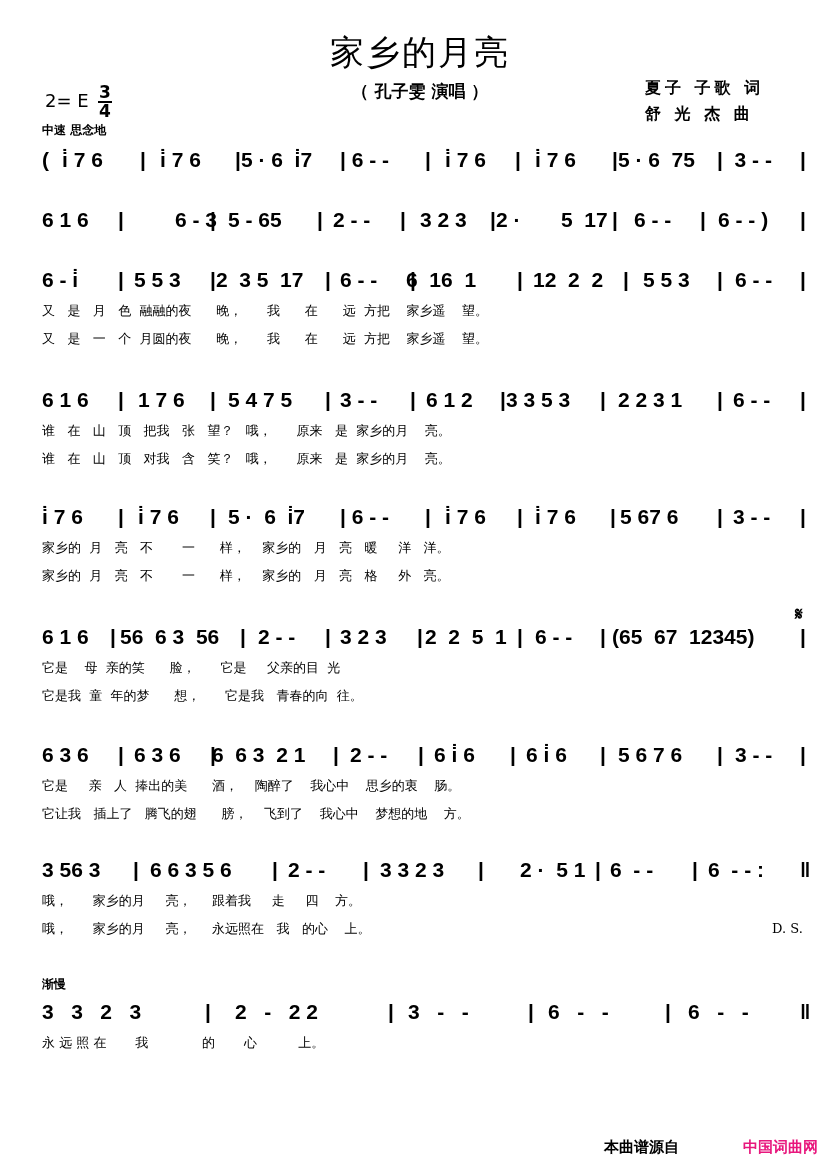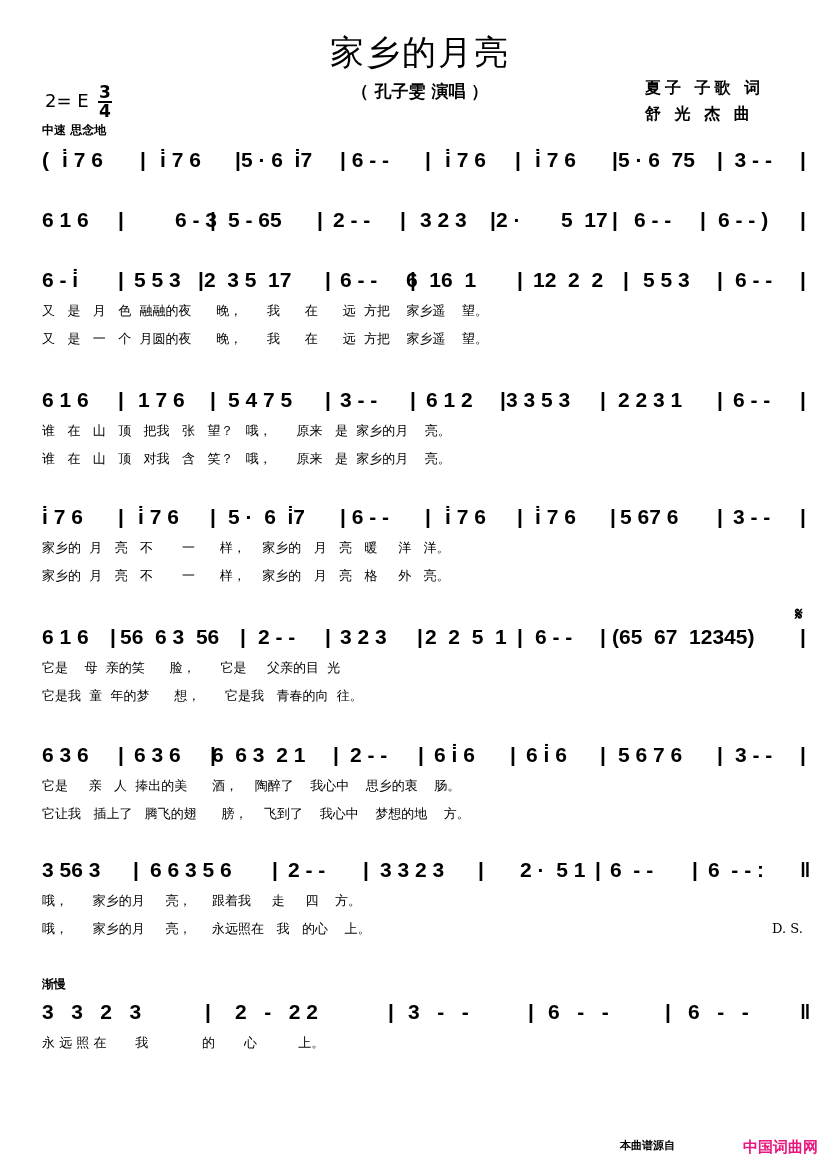--- a/index.html
+++ b/index.html
@@ -9,21 +9,21 @@
   .title { left:0; width:840px; top:30px; text-align:center; font-size:34px; font-weight:normal; letter-spacing:2px; }
   .singer { left:0; width:840px; top:80px; text-align:center; font-size:17px; font-weight:bold; }
   .credits { left:645px; font-size:16px; font-weight:bold; letter-spacing:4px; }
   .key { left:45px; top:90px; font-size:18px; }
   .frac { position:absolute; left:98px; top:84px; font-size:17px; font-weight:bold; text-align:center; width:14px; line-height:17px; }
   .frac .bar { border-top:2px solid #000; }
   .tempo { font-size:12px; font-weight:bold; left:42px; top:122px; }
   .note-row { position:absolute; left:0; width:840px; height:40px; }
   .tok { position:absolute; top:0; font-family:"Liberation Sans", sans-serif; font-weight:bold; font-size:21px; line-height:24px; white-space:pre; }
   .lyric { position:absolute; font-family:"DejaVu Serif", serif; font-size:13px; white-space:pre; line-height:22px; }
-  .footer-a { left:620px; top:1138px; font-size:11px; font-weight:bold; }
+  .footer-a { left:604px; top:1138px; font-size:15px; font-weight:bold; }
   .footer-b { left:743px; top:1138px; font-size:15px; font-weight:bold; color:#e8177d; }
 </style>
 </head>
 <body>
 
 <div class="abs title">家乡的月亮</div>
 <div class="abs singer">（ 孔子雯 演唱 ）</div>
 <div class="abs credits" style="top:78px">夏子  子歌  词</div>
 <div class="abs credits" style="top:104px">舒  光  杰  曲</div>
 <div class="abs key">2= E</div>
@@ -64,21 +64,21 @@
       <span class="tok" style="left: 612px;">|</span>
       <span class="tok" style="left: 634px;">6 - -</span>
       <span class="tok" style="left: 700px;">|</span>
       <span class="tok" style="left: 718px;">6 - - )</span>
       <span class="tok" style="left: 800px;">|</span>
     </div>
     <div class="note-row" style="top: 268px;">
       <span class="tok" style="left: 42px;">6 - i̇</span>
       <span class="tok" style="left: 118px;">|</span>
       <span class="tok" style="left: 134px;">5 5 3</span>
-      <span class="tok" style="left: 198px; text-align: center;">|2  3 5  17</span>
+      <span class="tok" style="left: 210px; text-align: center;">|2  3 5  17</span>
       <span class="tok" style="left: 325px;">|</span>
       <span class="tok" style="left: 340px;">6 - -</span>
       <span class="tok" style="left: 410px;">|</span>
       <span class="tok" style="left: 406px;">6  16  1</span>
       <span class="tok" style="left: 517px;">|</span>
       <span class="tok" style="left: 533px;">12  2  2</span>
       <span class="tok" style="left: 623px;">|</span>
       <span class="tok" style="left: 643px;">5 5 3</span>
       <span class="tok" style="left: 717px;">|</span>
       <span class="tok" style="left: 735px;">6 - -</span>

